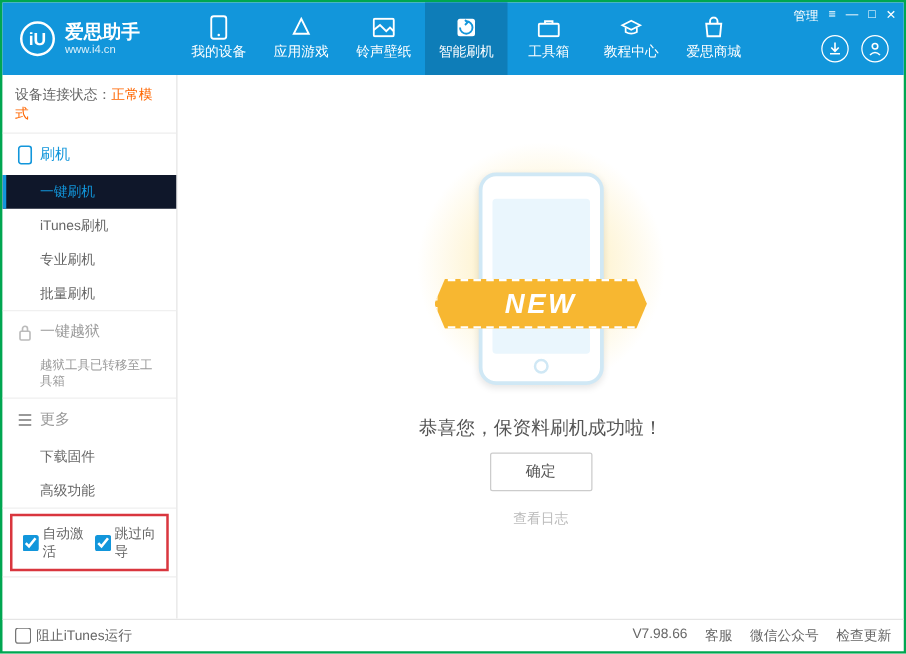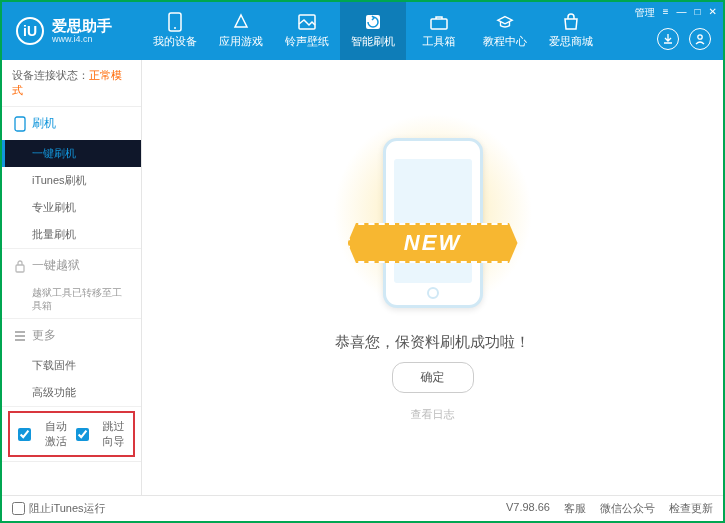--- a/index.html
+++ b/index.html
@@ -22,32 +22,32 @@
 .sidebar { width: 140px; border-right: 1px solid #e5e5e5; display: flex; flex-direction: column; background: #fff; }
 .device-status { padding: 8px 10px; font-size: 11px; color: #666; border-bottom: 1px solid #eee; }
 .device-status .val { color: #ff6600; }
 .side-section { border-bottom: 1px solid #f0f0f0; }
 .side-head { display: flex; align-items: center; padding: 8px 12px; color: #1296db; font-size: 12px; gap: 6px; cursor: pointer; }
 .side-head.gray { color: #999; }
 .side-item { padding: 6px 10px 6px 30px; color: #666; font-size: 11px; cursor: pointer; }
 .side-item.active { background: #0f172a; color: #1296db; border-left: 3px solid #1296db; padding-left: 27px; }
 .side-note { padding: 4px 10px 6px 30px; color: #999; font-size: 10px; line-height: 1.3; }
 .checkbox-area { border: 2px solid #d9363e; padding: 6px 8px; margin: 4px 6px; display: flex; gap: 8px; align-items: center; }
-.cb { display: flex; align-items: center; gap: 14px; color: #666; font-size: 11px; }
+.cb { display: flex; align-items: center; gap: 3px; color: #666; font-size: 11px; }
 .cb input { accent-color: #1296db; }
 .device-block { padding: 6px 10px; border-top: 1px solid #eee; }
 .main { flex: 1; display: flex; flex-direction: column; align-items: center; justify-content: center; position: relative; }
 .phone-illustration { width: 140px; height: 180px; position: relative; margin-bottom: 20px; }
 .sunburst { position: absolute; width: 200px; height: 200px; left: -30px; top: -20px; background: radial-gradient(circle, #fde9a9 0%, #fff 70%); border-radius: 50%; z-index: 0; }
 .phone { position: absolute; width: 100px; height: 170px; left: 20px; top: 5px; background: #fff; border: 3px solid #d0e8f5; border-radius: 14px; z-index: 1; box-shadow: 0 2px 6px rgba(0,0,0,0.1); }
 .phone-screen { position: absolute; top: 18px; left: 8px; right: 8px; bottom: 22px; background: #eaf6fd; border-radius: 3px; }
 .phone-home { position: absolute; bottom: 6px; left: 50%; transform: translateX(-50%); width: 12px; height: 12px; border: 2px solid #d0e8f5; border-radius: 50%; }
 .new-ribbon { position: absolute; z-index: 2; left: -15px; top: 90px; width: 170px; height: 40px; background: #f7b731; display: flex; align-items: center; justify-content: center; color: #fff; font-weight: bold; font-size: 22px; font-style: italic; letter-spacing: 2px; border: 2px dashed #fff; clip-path: polygon(5% 0, 95% 0, 100% 50%, 95% 100%, 5% 100%, 0 50%); }
 .success-text { font-size: 15px; color: #555; margin-bottom: 10px; }
-.ok-btn { padding: 6px 28px; border: 1px solid #ccc; background: #fff; color: #555; cursor: pointer; font-size: 12px; border-radius: 12px; }
+.ok-btn { padding: 6px 28px; border: 1px solid #ccc; background: #fff; color: #555; cursor: pointer; font-size: 12px; border-radius: 2px; }
 .view-log { margin-top: 14px; color: #bbb; font-size: 11px; cursor: pointer; }
 .footer { height: 26px; border-top: 1px solid #e5e5e5; display: flex; align-items: center; padding: 0 10px; font-size: 11px; color: #666; }
 .footer .left { display: flex; align-items: center; gap: 4px; }
 .footer .right { margin-left: auto; display: flex; gap: 14px; }
 .footer .right span { cursor: pointer; }
 svg { display: block; }
 </style>
 </head>
 <body>
 

